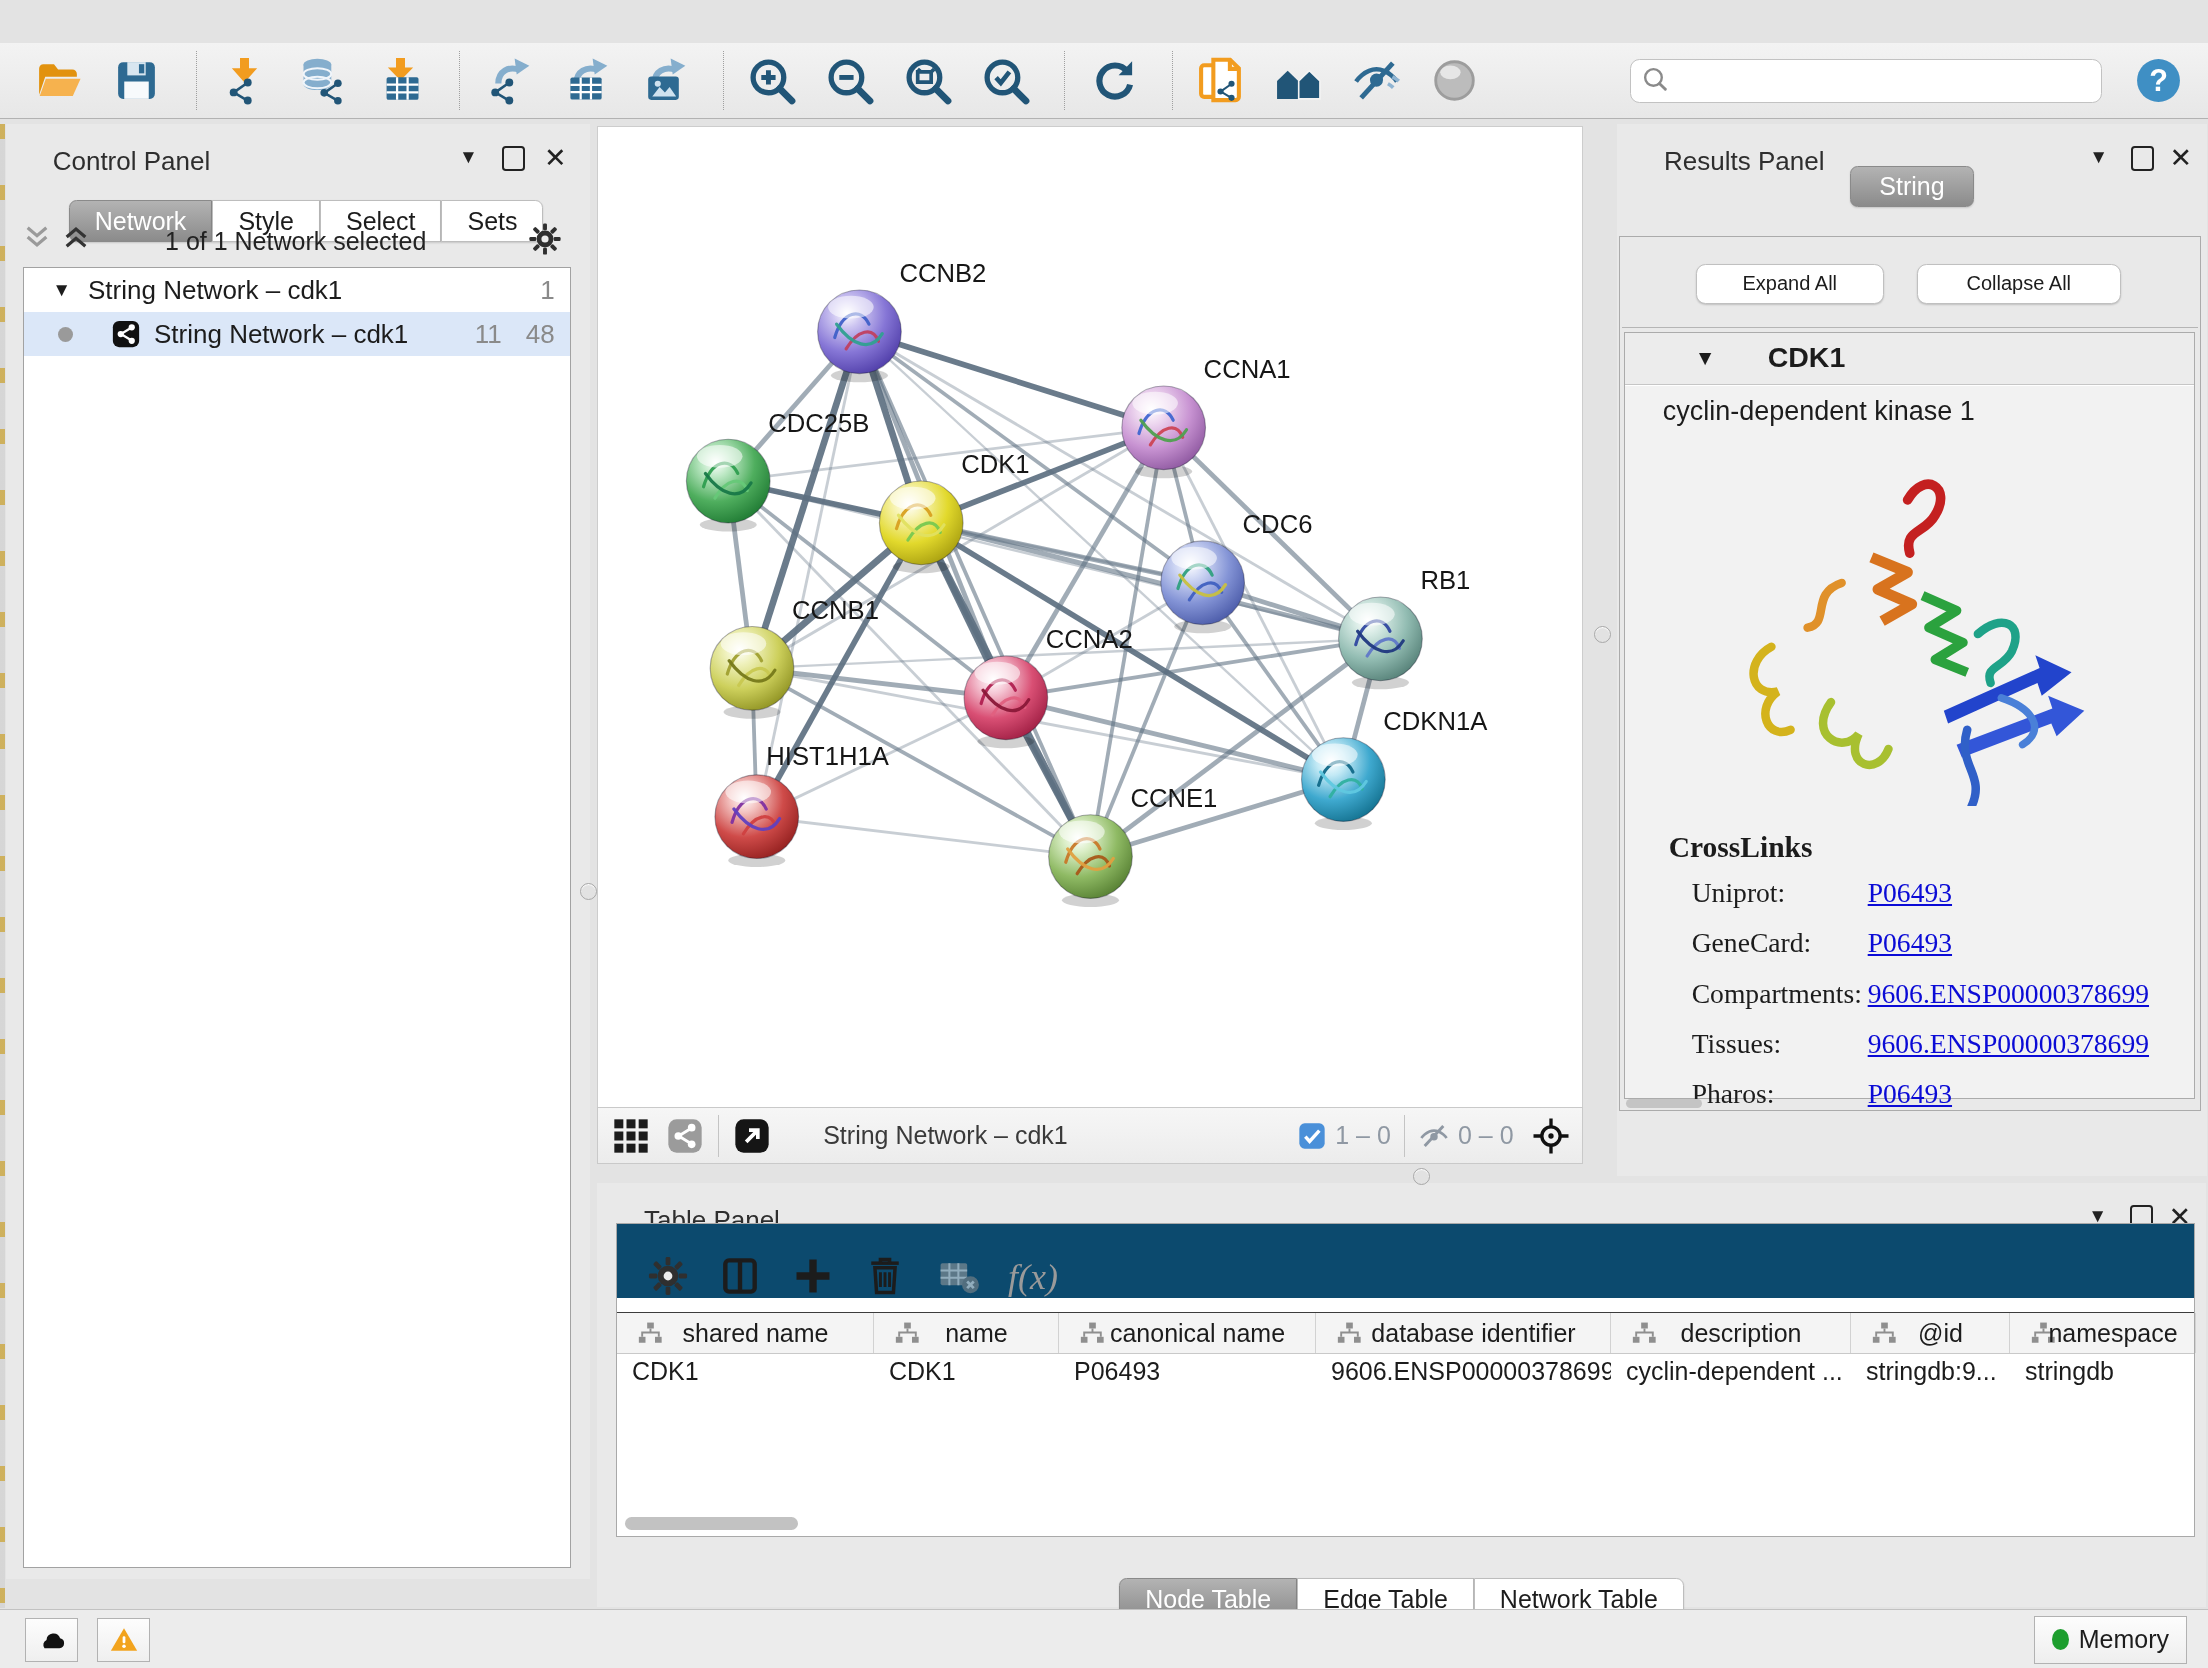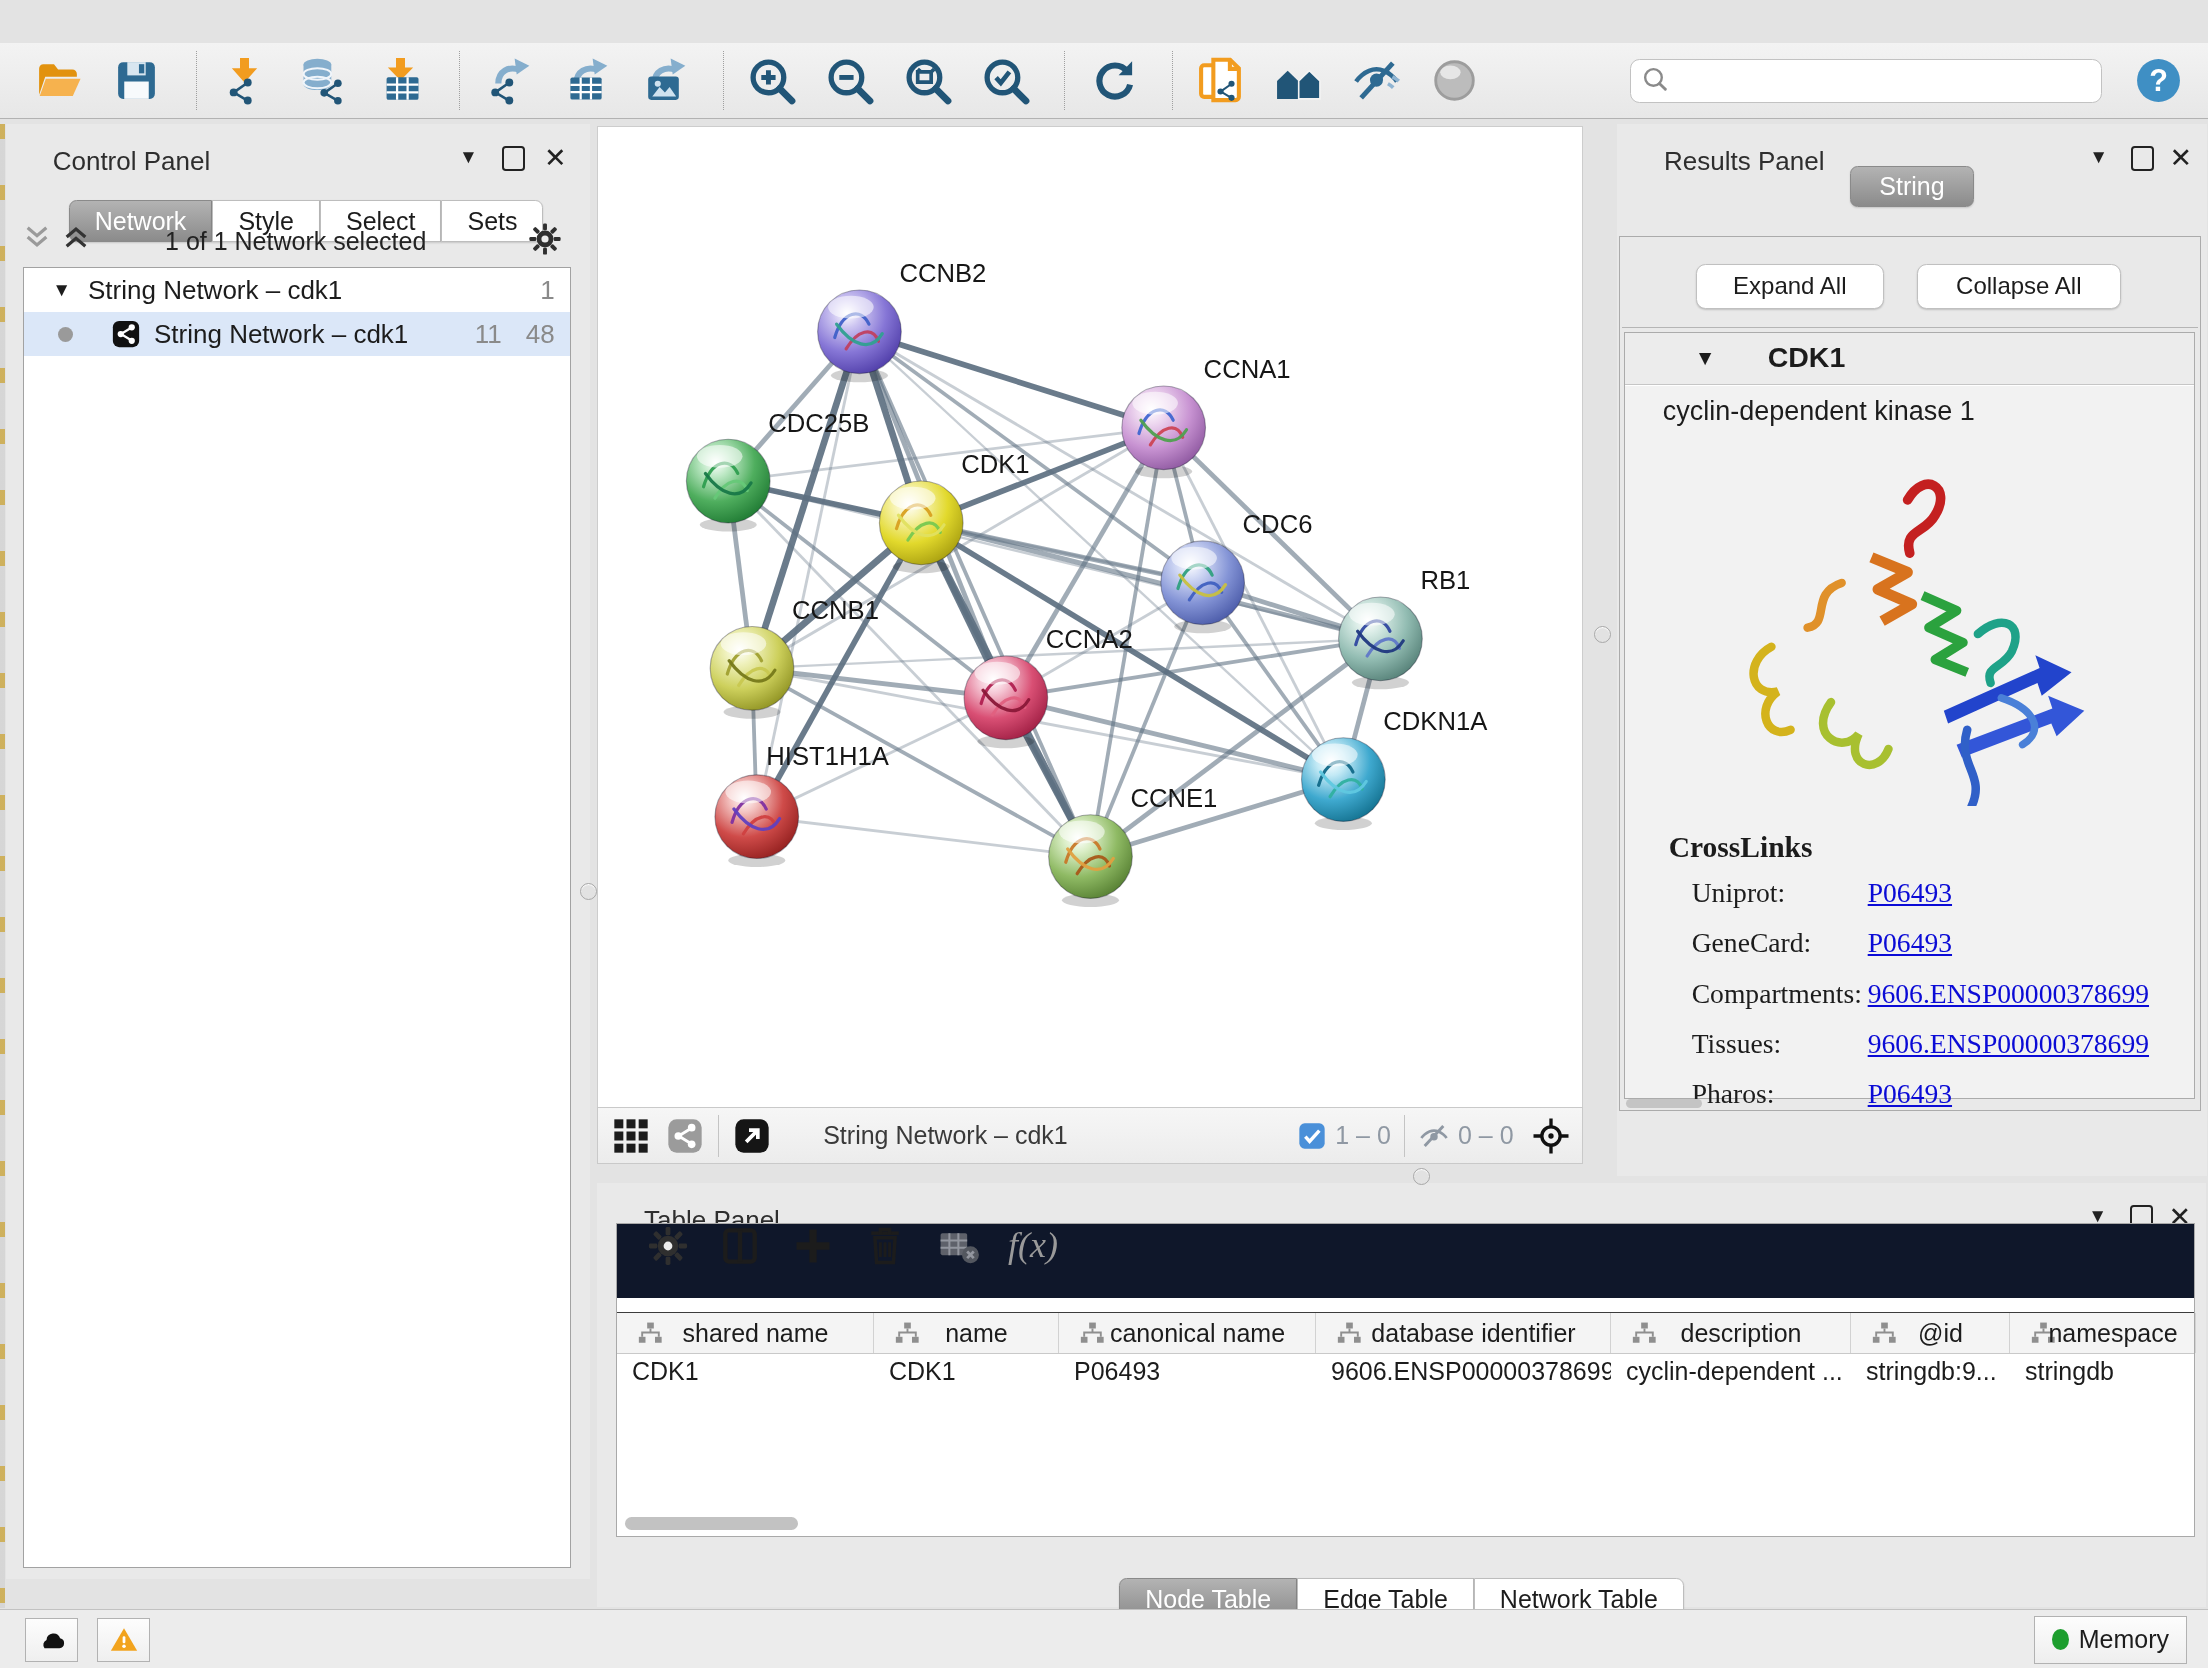--- a/index.html
+++ b/index.html
@@ -59,33 +59,33 @@
   #net-title{margin-left:51px;}
   #net-counts{margin-left:auto;display:flex;align-items:center;color:#8f98a3;}
   #net-counts .cico{width:32px;height:32px;margin-right:7.6px;}
   #net-counts .cico svg{width:32px;height:32px;}
   
   #results-panel{position:absolute;left:1617px;top:124px;width:590px;height:1052px;background:#e9e9e9;}
   #rp-tab{position:absolute;left:0;right:0;top:42px;text-align:center;}
   #rp-tab .seg{border-radius:7.6px;padding:4.8px 28.5px;}
   #rp-box{position:absolute;left:1.9px;top:112px;width:582px;height:875px;border:1.9px solid #ababab;background:#e9e9e9;box-sizing:border-box;}
   #rp-buttons{position:absolute;left:1.9px;top:1.9px;right:1.9px;height:88px;border-bottom:1.9px solid #b5b5b5;}
-  .rp-btn{position:absolute;top:25px;background:#fff;border:1px solid #c0c0c0;border-radius:9.5px;font-size:24px;
+  .rp-btn{position:absolute;top:25px;background:#fff;border:1px solid #c0c0c0;border-radius:9.5px;font-size:20px;
           padding:7.6px 0;text-align:center;box-shadow:0 1px 1.9px rgba(0,0,0,.18);}
   #rp-list{position:absolute;left:3.8px;top:95px;width:571px;height:767px;border:1.9px solid #ababab;background:#fff;box-sizing:border-box;}
   #rp-gene-head{position:absolute;left:0;top:0;right:0;height:51px;background:#ececec;border-bottom:1.9px solid #c6c6c6;font-size:28.5px;font-weight:bold;}
   #rp-content{position:absolute;left:0;top:53px;right:0;bottom:0;background:#f2f2f2;font-size:27px;}
   .serif{font-family:"Liberation Serif","DejaVu Serif",serif;}
   .xl-row{position:absolute;font-size:27.6px;}
   .xl-link{color:#0b0bd6;text-decoration:underline;}
   #rp-hscroll{position:absolute;left:5.7px;bottom:1.9px;width:76px;height:9.5px;border-radius:4.8px;background:#c4c4c4;}
   
   #table-panel{position:absolute;left:597px;top:1183px;width:1609px;height:424px;background:#e9e9e9;}
   #tp-box{position:absolute;left:19px;top:40px;width:1579px;height:314px;background:#fff;border:1.9px solid #a9a9a9;box-sizing:border-box;}
-  #tp-toolbar{position:absolute;left:0;top:0;right:0;height:74px;background:#0f172a;display:flex;align-items:flex-start;}
+  #tp-toolbar{position:absolute;left:0;top:0;right:0;height:74px;background:#0c4a6e;display:flex;align-items:flex-end;}
   .tpb{width:44px;height:44px;margin-left:28.5px;}
   .tpb svg{width:44px;height:44px;}
   .tpb.dis{opacity:.55;}
   #tp-fx{margin-left:28.5px;font-size:36px;color:#9a9a9a;font-family:"Liberation Serif","DejaVu Serif",serif;font-style:italic;}
   #tp-header{position:absolute;left:0;top:88px;right:0;height:40px;background:#f4f4f4;border-top:1.9px solid #3c3c3c;border-bottom:1px solid #c9c9c9;display:flex;font-size:25px;}
   .th-cell{display:flex;align-items:center;border-right:1px solid #d2d2d2;box-sizing:border-box;height:100%;}
   .th-cell svg{width:28.5px;height:28.5px;margin-left:9.5px;flex:none;}
   .th-label{flex:1;text-align:center;padding-right:17px;white-space:nowrap;overflow:hidden;}
   #tp-row{position:absolute;left:0;top:128px;right:0;height:38px;display:flex;font-size:25px;}
   .td-cell{padding-left:15px;display:flex;align-items:center;box-sizing:border-box;white-space:nowrap;overflow:hidden;}

